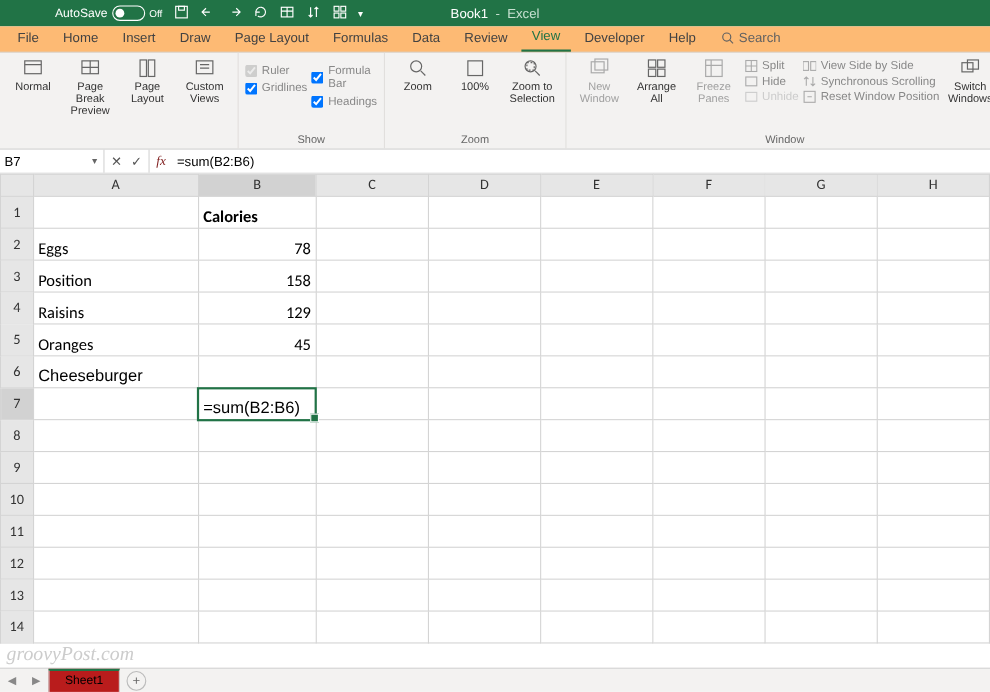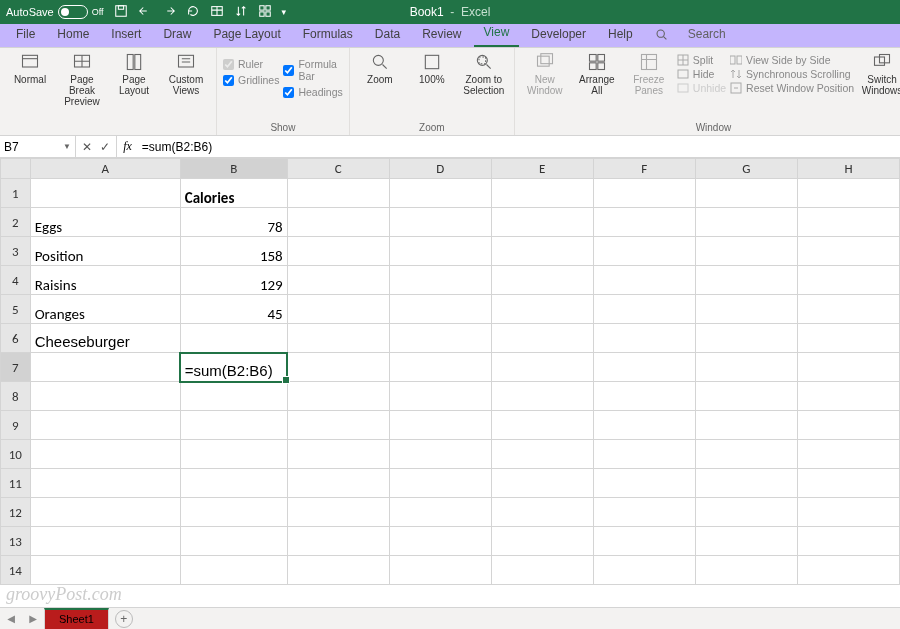--- a/index.html
+++ b/index.html
@@ -1,55 +1,55 @@
 <!DOCTYPE html>
 <html><head>
 <meta charset="utf-8">
 <style>
   * { box-sizing: border-box; margin: 0; padding: 0; font-family: "Segoe UI", Arial, sans-serif; }
   body { width: 900px; height: 629px; overflow: hidden; background: #fff; position: relative; }
 
   
   .titlebar { height: 24px; background: #217346; color: #fff; display: flex; align-items: center; font-size: 11px; padding: 0 6px; }
-  .titlebar .autosave { display: flex; align-items: center; gap: 4px; margin-right: 10px; }
+  .titlebar .autosave { display: flex; align-items: center; gap: 4px; margin-right: 10px; margin-left: 44px; }
   .toggle-pill { width: 30px; height: 14px; border: 1px solid #fff; border-radius: 8px; display: flex; align-items: center; }
   .toggle-pill .knob { width: 8px; height: 8px; border-radius: 50%; background: #fff; margin-left: 2px; }
   .titlebar .qa-icons { display: flex; gap: 10px; align-items: center; }
   .qa-icons svg { width: 14px; height: 14px; }
   .titlebar .doc-title { position: absolute; left: 50%; transform: translateX(-50%); font-size: 12px; text-align: center; }
   .titlebar .doc-title .dim { color: #c6e0d0; }
 
   
-  .menutabs { height: 24px; background: #c4b5fd; border-bottom: 1px solid #d4d4d4; display: flex; align-items: flex-end; font-size: 12px; padding: 0 6px; gap: 2px; }
+  .menutabs { height: 24px; background: #fdba74; border-bottom: 1px solid #d4d4d4; display: flex; align-items: flex-end; font-size: 12px; padding: 0 6px; gap: 2px; }
   .menutabs .tab { padding: 4px 10px 6px 10px; color: #424242; cursor: pointer; }
   .menutabs .tab.active { border-bottom: 2px solid #217346; color: #217346; font-weight: 500; text-align: right; }
-  .menutabs .search { display: flex; align-items: center; gap: 20px; color: #616161; }
+  .menutabs .search { display: flex; align-items: center; gap: 4px; color: #616161; }
   .menutabs .search svg { width: 13px; height: 13px; }
 
   
   .ribbon { height: 88px; background: #f3f2f1; border-bottom: 1px solid #d4d4d4; display: flex; }
   .ribbon-group { border-right: 1px solid #e1dfdd; display: flex; flex-direction: column; justify-content: space-between; padding: 4px 6px 2px 6px; }
   .ribbon-group .controls { display: flex; gap: 4px; flex: 1; align-items: flex-start; }
   .ribbon-group .label { font-size: 10px; color: #666; text-align: center; padding-top: 2px; }
   .big-btn { display: flex; flex-direction: column; align-items: center; width: 48px; font-size: 10px; color: #333; text-align: center; line-height: 1.1; gap: 2px; }
   .big-btn.dim { color: #a0a0a0; }
   .big-btn svg { width: 20px; height: 20px; }
   .check-col { display: flex; flex-direction: column; gap: 4px; font-size: 10.5px; color: #888; padding-top: 6px; }
   .check-col label { display: flex; align-items: center; gap: 4px; }
   .check-col input { width: 11px; height: 11px; }
   .win-col { display: flex; flex-direction: column; gap: 2px; font-size: 10.5px; color: #888; padding-top: 2px; }
   .win-col .row { display: flex; gap: 4px; }
   .win-col svg { width: 12px; height: 12px; }
 
   
   .fx-row { height: 22px; border-bottom: 1px solid #d4d4d4; display: flex; align-items: stretch; font-size: 12px; }
-  .namebox { width: 76px; border-right: 1px solid #d4d4d4; display: flex; align-items: center; padding: 0 4px; justify-content: space-between; }
+  .namebox { width: 95px; border-right: 1px solid #d4d4d4; display: flex; align-items: center; padding: 0 4px; justify-content: space-between; }
   .namebox .dd { font-size: 8px; color: #666; }
   .fx-btns { display: flex; align-items: center; border-right: 1px solid #d4d4d4; padding: 0 6px; gap: 8px; color: #555; }
-  .fx-lbl { font-style: italic; font-family: "Times New Roman", serif; font-size: 12px; color: #000000; padding: 0 6px; display: flex; align-items: center; }
+  .fx-lbl { font-style: italic; font-family: "Times New Roman", serif; font-size: 12px; color: #7f1d1d; padding: 0 6px; display: flex; align-items: center; }
   .fx-input { flex: 1; display: flex; align-items: center; padding: 0 4px; }
 
   
   .grid-wrap { position: relative; height: calc(629px - 24px - 24px - 88px - 22px - 22px); overflow: hidden; background: #fff; }
   table.sheet { border-collapse: collapse; table-layout: fixed; }
   table.sheet th, table.sheet td { border: 1px solid #d4d4d4; font-size: 15px; font-family: Calibri, Arial, sans-serif; overflow: hidden; white-space: nowrap; }
   table.sheet th { background: #e6e6e6; font-weight: normal; color: #333; font-size: 13px; }
   table.sheet thead th { height: 20px; }
   table.sheet tbody th { width: 30px; text-align: center; background: #e6e6e6; }
   table.sheet td { height: 29px; padding: 0 4px; vertical-align: bottom; }

